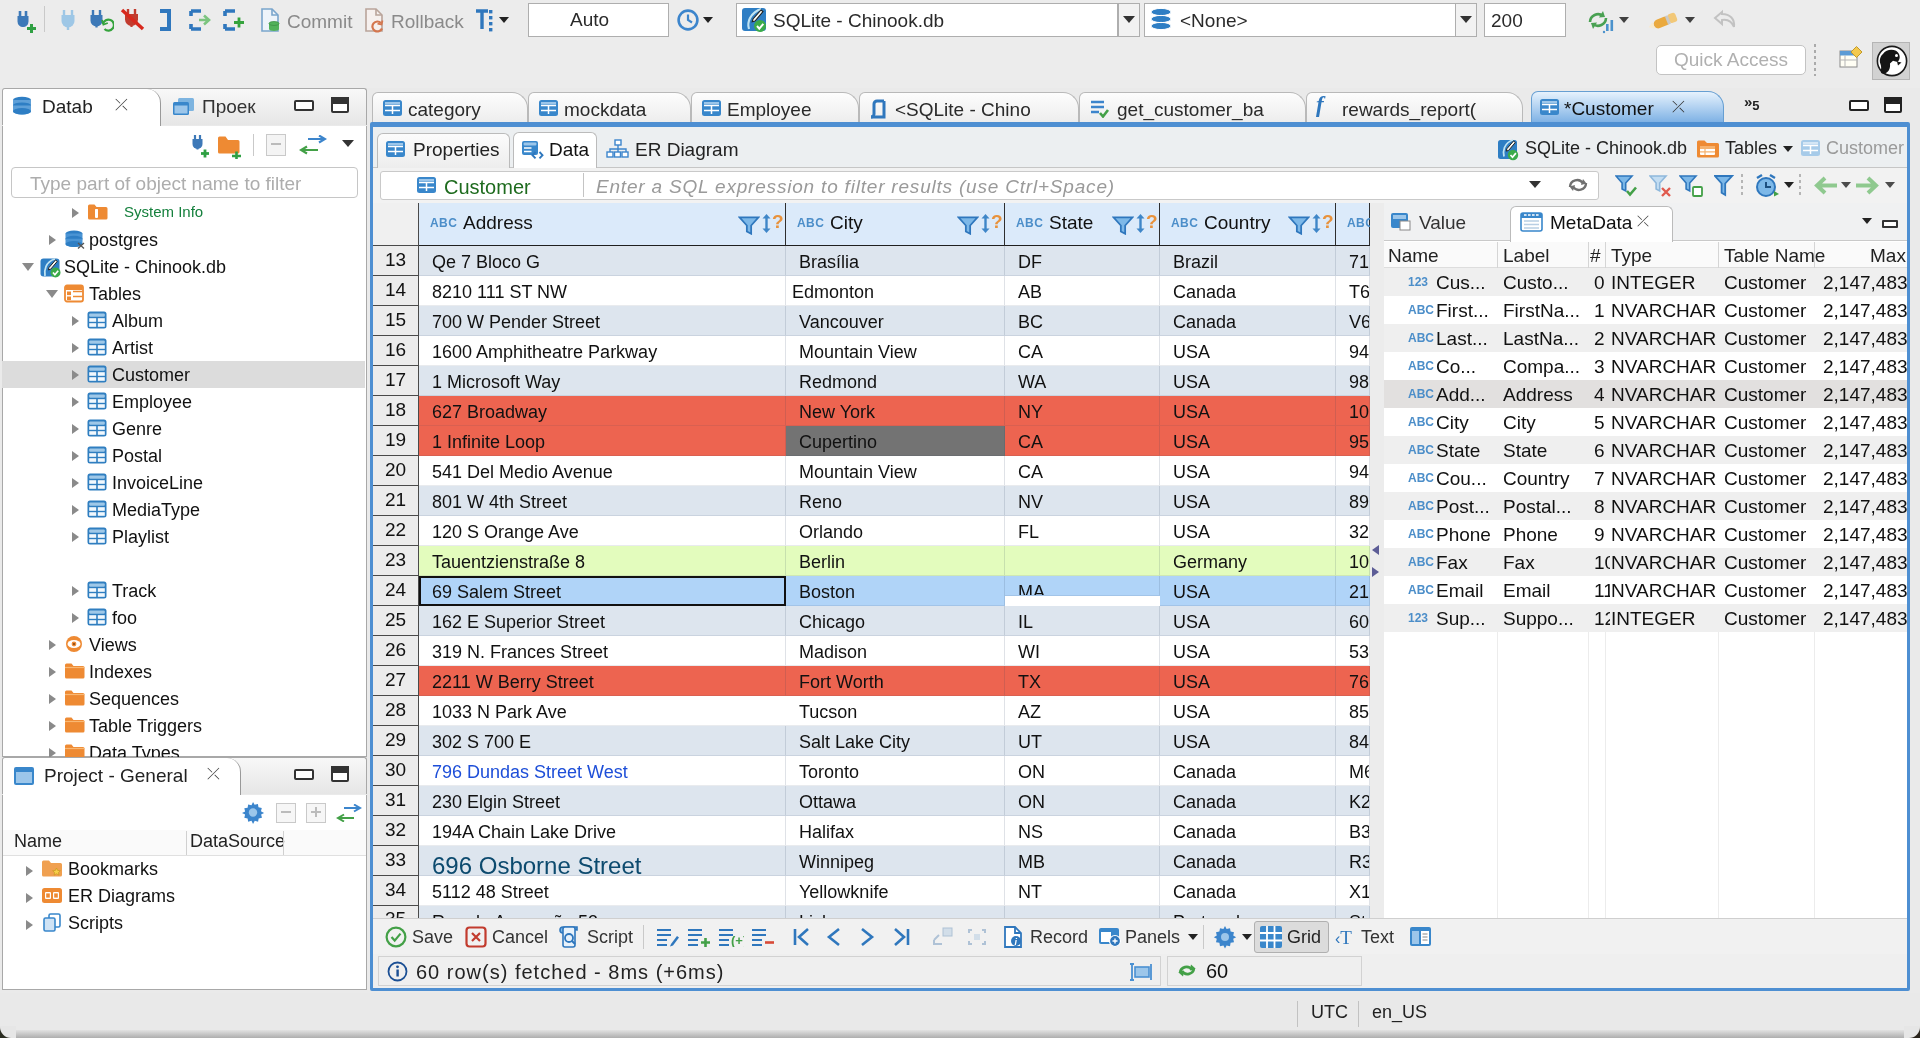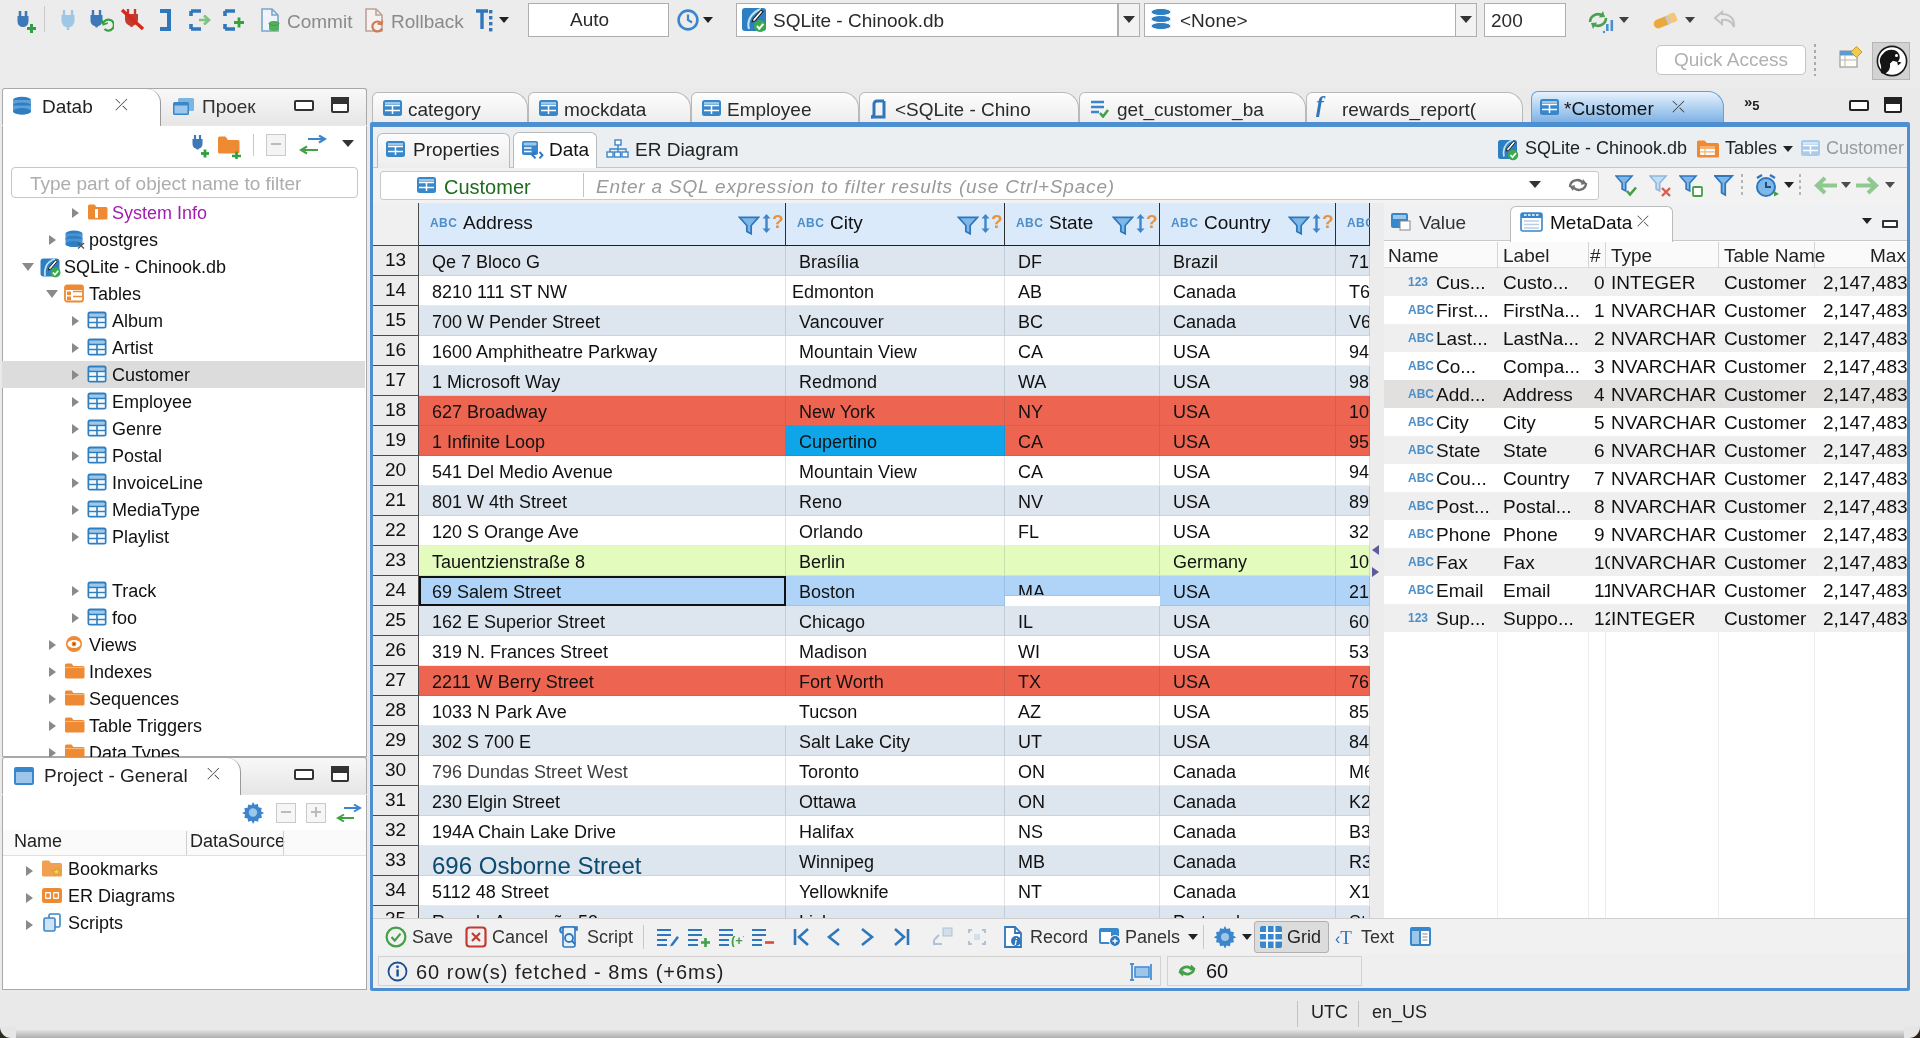--- a/index.html
+++ b/index.html
@@ -214,21 +214,21 @@
 
   <div class="a" style="left:0;top:111px;width:363px;height:27px;">
       <div class="a tri-r" style="left:70px;top:9px"></div>
       <div class="a" style="left:85px;top:4px">
         <svg width="21" height="18" viewBox="0 0 21 18">
           <path d="M1 3a1.5 1.5 0 0 1 1.5-1.5h5L9.5 4H19a1.5 1.5 0 0 1 1.5 1.5V15A1.5 1.5 0 0 1 19 16.5H2.5A1.5 1.5 0 0 1 1 15z" fill="#ee8a33"></path>
           <rect x="8" y="6" width="3" height="9" rx="1" fill="#fff"></rect>
           <circle cx="9.5" cy="7.6" r="1.5" fill="#fff"></circle>
         </svg>
       </div>
-      <div class="a" style="left:110px;top:4px;font-size:18px;color:#a21caf;white-space:nowrap">System Info</div>
+      <div class="a" style="left:122px;top:4px;font-size:15px;color:#15803d;white-space:nowrap">System Info</div>
     </div>
 <div class="a" style="left:0;top:138px;width:363px;height:27px;">
       <div class="a tri-r" style="left:47px;top:9px"></div>
       <div class="a" style="left:62px;top:4px">
         <svg width="22" height="20" viewBox="0 0 22 20">
           <g fill="#2e7ec4">
             <ellipse cx="10" cy="3.6" rx="8.5" ry="3"></ellipse>
             <path d="M1.5 3.6v5.2c0 1.65 3.8 3 8.5 3s8.5-1.35 8.5-3V3.6z" fill="#4a94d4"></path>
             <ellipse cx="10" cy="8.8" rx="8.5" ry="3"></ellipse>
             <path d="M1.5 8.8v5.2c0 1.65 3.8 3 8.5 3s8.5-1.35 8.5-3V8.8z" fill="#4a94d4"></path>
@@ -838,21 +838,21 @@
 <div class="a" style="left:1160px;top:396px;width:176px;height:30px;background:#ed6450;border-right:1px solid rgba(40,60,90,.14);border-bottom:1px solid rgba(40,60,90,.10);overflow:hidden">
     <div style="margin:6px 0 0 13px;font-size:18px;color:#111;white-space:nowrap">USA</div>
   </div>
 <div class="a" style="left:1336px;top:396px;width:34px;height:30px;background:#ed6450;border-right:1px solid rgba(40,60,90,.14);border-bottom:1px solid rgba(40,60,90,.10);overflow:hidden">
     <div style="margin:6px 0 0 13px;font-size:18px;color:#111;white-space:nowrap">10</div>
   </div>
 <div class="a" style="left:373px;top:426px;width:46px;height:30px;background:#ececec;border-right:1.6px solid #4a4a4a;border-bottom:1.6px solid #4a4a4a;font-size:19px;color:#111;text-align:center;line-height:28px">19</div>
 <div class="a" style="left:419px;top:426px;width:367px;height:30px;background:#ed6450;border-right:1px solid rgba(40,60,90,.14);border-bottom:1px solid rgba(40,60,90,.10);overflow:hidden">
     <div style="margin:6px 0 0 13px;font-size:18px;color:#111;white-space:nowrap">1 Infinite Loop</div>
   </div>
-<div class="a" style="left:786px;top:426px;width:219px;height:30px;background:#0ea5e9;border-right:1px solid rgba(40,60,90,.14);border-bottom:1px solid rgba(40,60,90,.10);overflow:hidden">
+<div class="a" style="left:786px;top:426px;width:219px;height:30px;background:#737373;border-right:1px solid rgba(40,60,90,.14);border-bottom:1px solid rgba(40,60,90,.10);overflow:hidden">
     <div style="margin:6px 0 0 13px;font-size:18px;color:#111;white-space:nowrap">Cupertino</div>
   </div>
 <div class="a" style="left:1005px;top:426px;width:155px;height:30px;background:#ed6450;border-right:1px solid rgba(40,60,90,.14);border-bottom:1px solid rgba(40,60,90,.10);overflow:hidden">
     <div style="margin:6px 0 0 13px;font-size:18px;color:#111;white-space:nowrap">CA</div>
   </div>
 <div class="a" style="left:1160px;top:426px;width:176px;height:30px;background:#ed6450;border-right:1px solid rgba(40,60,90,.14);border-bottom:1px solid rgba(40,60,90,.10);overflow:hidden">
     <div style="margin:6px 0 0 13px;font-size:18px;color:#111;white-space:nowrap">USA</div>
   </div>
 <div class="a" style="left:1336px;top:426px;width:34px;height:30px;background:#ed6450;border-right:1px solid rgba(40,60,90,.14);border-bottom:1px solid rgba(40,60,90,.10);overflow:hidden">
     <div style="margin:6px 0 0 13px;font-size:18px;color:#111;white-space:nowrap">95</div>
@@ -1012,21 +1012,21 @@
     <div style="margin:6px 0 0 13px;font-size:18px;color:#111;white-space:nowrap">UT</div>
   </div>
 <div class="a" style="left:1160px;top:726px;width:176px;height:30px;background:#dde5ee;border-right:1px solid rgba(40,60,90,.14);border-bottom:1px solid rgba(40,60,90,.10);overflow:hidden">
     <div style="margin:6px 0 0 13px;font-size:18px;color:#111;white-space:nowrap">USA</div>
   </div>
 <div class="a" style="left:1336px;top:726px;width:34px;height:30px;background:#dde5ee;border-right:1px solid rgba(40,60,90,.14);border-bottom:1px solid rgba(40,60,90,.10);overflow:hidden">
     <div style="margin:6px 0 0 13px;font-size:18px;color:#111;white-space:nowrap">84</div>
   </div>
 <div class="a" style="left:373px;top:756px;width:46px;height:30px;background:#ececec;border-right:1.6px solid #4a4a4a;border-bottom:1.6px solid #4a4a4a;font-size:19px;color:#111;text-align:center;line-height:28px">30</div>
 <div class="a" style="left:419px;top:756px;width:367px;height:30px;background:#ffffff;border-right:1px solid rgba(40,60,90,.14);border-bottom:1px solid rgba(40,60,90,.10);overflow:hidden">
-    <div style="margin:6px 0 0 13px;font-size:18px;color:#404040;white-space:nowrap">796 Dundas Street West</div>
+    <div style="margin:6px 0 0 13px;font-size:18px;color:#1d4ed8;white-space:nowrap">796 Dundas Street West</div>
   </div>
 <div class="a" style="left:786px;top:756px;width:219px;height:30px;background:#ffffff;border-right:1px solid rgba(40,60,90,.14);border-bottom:1px solid rgba(40,60,90,.10);overflow:hidden">
     <div style="margin:6px 0 0 13px;font-size:18px;color:#111;white-space:nowrap">Toronto</div>
   </div>
 <div class="a" style="left:1005px;top:756px;width:155px;height:30px;background:#ffffff;border-right:1px solid rgba(40,60,90,.14);border-bottom:1px solid rgba(40,60,90,.10);overflow:hidden">
     <div style="margin:6px 0 0 13px;font-size:18px;color:#111;white-space:nowrap">ON</div>
   </div>
 <div class="a" style="left:1160px;top:756px;width:176px;height:30px;background:#ffffff;border-right:1px solid rgba(40,60,90,.14);border-bottom:1px solid rgba(40,60,90,.10);overflow:hidden">
     <div style="margin:6px 0 0 13px;font-size:18px;color:#111;white-space:nowrap">Canada</div>
   </div>

